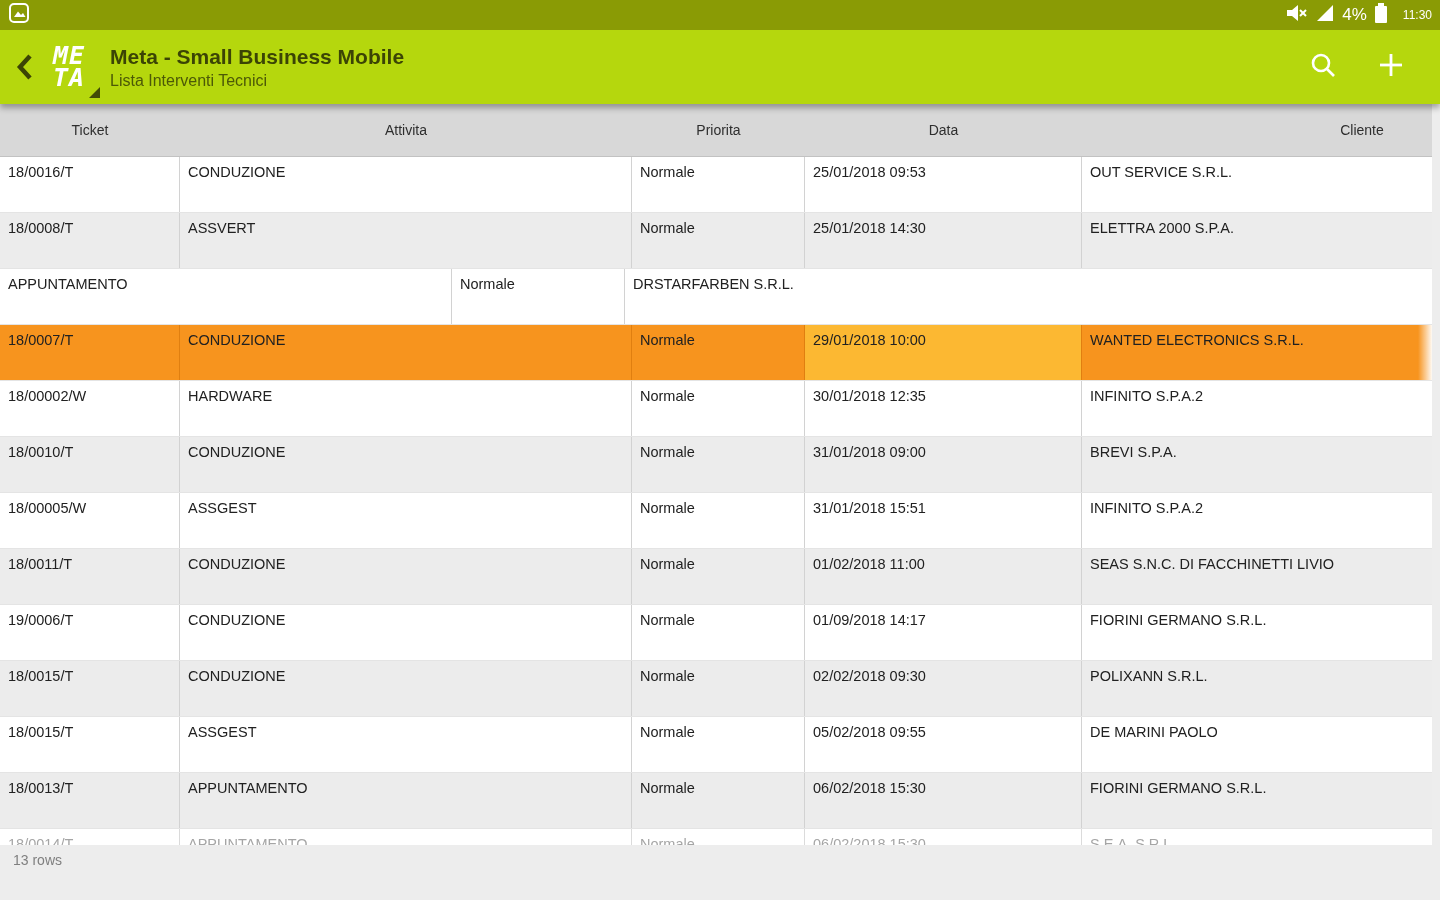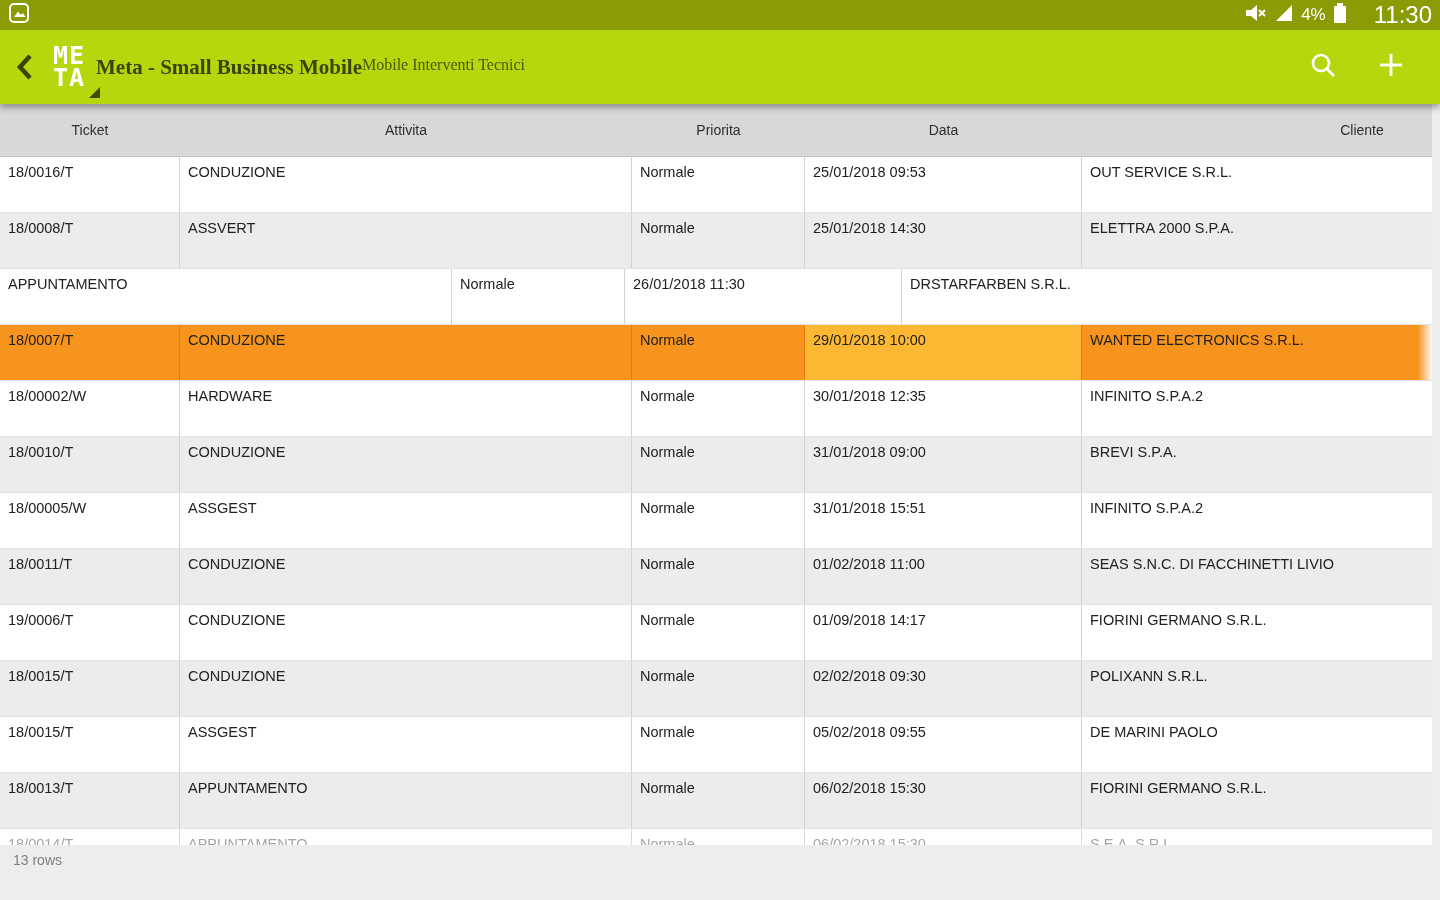--- a/index.html
+++ b/index.html
@@ -12,42 +12,42 @@
   
   .status-bar{
     position:absolute;top:0;left:0;width:1440px;height:30px;
     background:#8a9b05;color:#fff;
     display:flex;align-items:center;justify-content:space-between;
     box-sizing:border-box;padding:0 8px;
     z-index:10;
   }
   .sb-right{display:flex;align-items:center;gap:7px;}
   .sb-text{font-size:17px;color:#fff;}
-  .sb-time{font-size:24px;margin-left:20px;}
+  .sb-time{font-size:12px;margin-left:8px;}
   
   .app-bar{
     position:absolute;top:30px;left:0;width:1440px;height:74px;
     background:#b5d70d;
     display:flex;align-items:center;
     box-sizing:border-box;padding:0 10px;
     box-shadow:0 4px 6px rgba(0,0,0,0.32);
     z-index:9;
   }
   .back-btn{width:30px;height:40px;display:flex;align-items:center;justify-content:center;cursor:pointer;}
   .logo{
     width:54px;height:56px;position:relative;margin-left:2px;
     display:flex;flex-direction:column;align-items:center;justify-content:center;
-    font-family:"DejaVu Sans Mono", monospace;font-weight:bold;color:#fff;
+    font-family:"DejaVu Sans Mono", monospace;font-weight:bold;color:#fff;font-style:italic;
   }
   .logo .lg-line{font-size:25px;line-height:22px;letter-spacing:1px;}
   .logo::after{
     content:"";position:absolute;right:-4px;bottom:-3px;
     border-left:11px solid transparent;border-bottom:11px solid #424c06;
   }
-  .titles{display:flex;flex-direction:row;font-family:Liberation Serif, serif;}
+  .titles{margin-left:14px;display:flex;flex-direction:column;}
   .app-title{font-size:21px;font-weight:bold;color:#3b4405;line-height:26px;}
   .app-subtitle{font-size:16px;color:#4c5907;line-height:21px;}
   .bar-actions{margin-left:auto;display:flex;align-items:center;gap:34px;padding-right:22px;}
   .icon-btn{width:34px;height:34px;display:flex;align-items:center;justify-content:center;cursor:pointer;}
   
   .table-viewport{
     position:absolute;top:104px;left:0;width:1432px;height:741px;
     overflow:hidden;background:#fde047;
   }
   .grid{width:1642px;}
@@ -129,21 +129,21 @@
     <svg width="22" height="32" viewBox="0 0 22 32">
       <polyline points="16,5 6,16 16,27" fill="none" stroke="#3b4405" stroke-width="4.5"></polyline>
     </svg>
   </div>
   <div class="logo">
     <span class="lg-line">ME</span>
     <span class="lg-line">TA</span>
   </div>
   <div class="titles">
     <span class="app-title">Meta - Small Business Mobile</span>
-    <span class="app-subtitle">Mobile Interventi Tecnici</span>
+    <span class="app-subtitle">Lista Interventi Tecnici</span>
   </div>
   <div class="bar-actions">
     <div class="icon-btn">
       <span>
         <svg width="30" height="30" viewBox="0 0 30 30">
           <circle cx="13" cy="13" r="8" fill="none" stroke="#fff" stroke-width="2.6"></circle>
           <line x1="19" y1="19" x2="26" y2="26" stroke="#fff" stroke-width="2.6"></line>
         </svg>
       </span>
     </div>
@@ -178,21 +178,20 @@
         <div class="tr alt">
           <div class="td col-ticket">18/0008/T</div>
           <div class="td col-attivita">ASSVERT</div>
           <div class="td col-priorita">Normale</div>
           <div class="td col-data">25/01/2018 14:30</div>
           <div class="td col-cliente">ELETTRA 2000 S.P.A.</div>
         </div>
         <div class="tr">
           <div class="td col-attivita">APPUNTAMENTO</div>
           <div class="td col-priorita">Normale</div>
-          <div class="td col-data">26/01/2018 11:30</div>
           <div class="td col-cliente">DRSTARFARBEN S.R.L.</div>
         </div>
         <div class="tr selected">
           <div class="td col-ticket">18/0007/T</div>
           <div class="td col-attivita">CONDUZIONE</div>
           <div class="td col-priorita">Normale</div>
           <div class="td col-data">29/01/2018 10:00</div>
           <div class="td col-cliente">WANTED ELECTRONICS S.R.L.</div>
         </div>
         <div class="tr">

